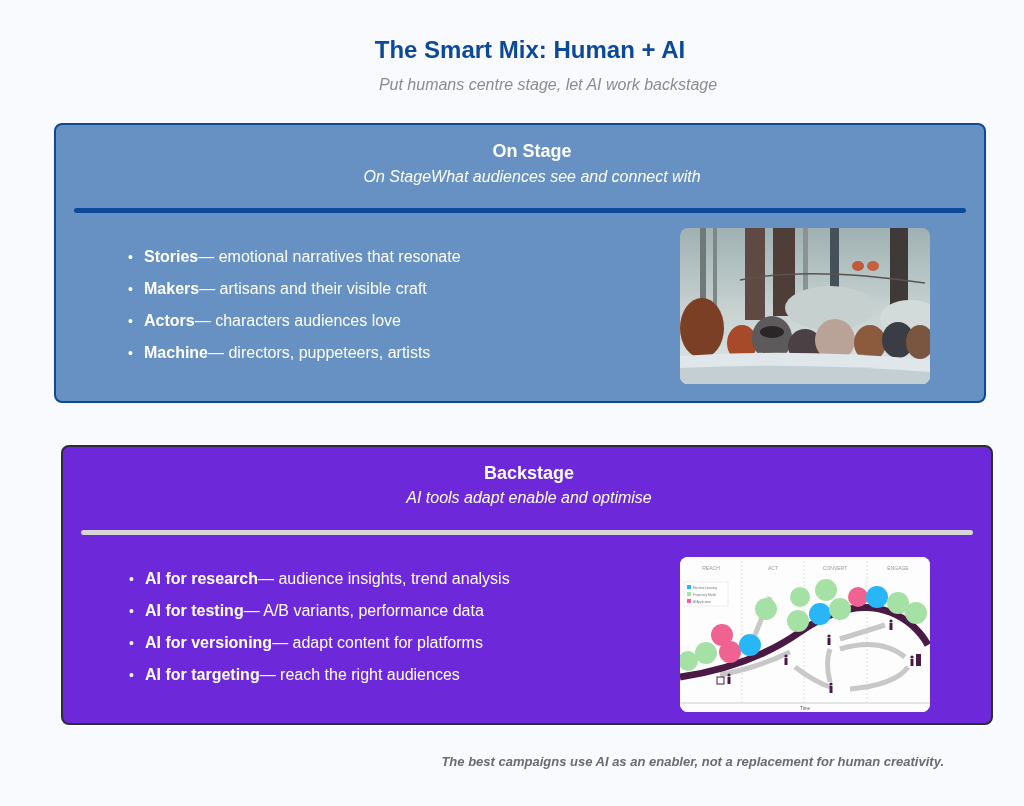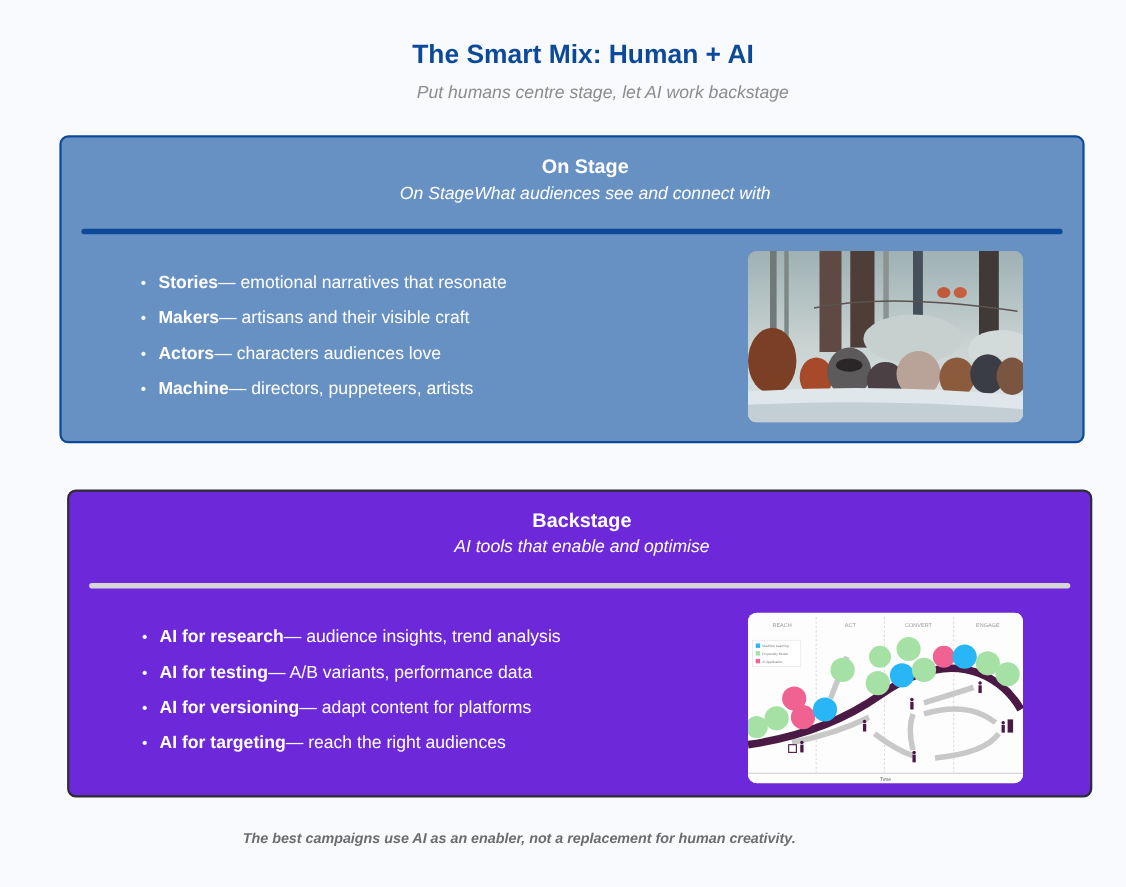--- a/index.html
+++ b/index.html
@@ -52,21 +52,21 @@
   .backstage ul.items { left: 66px; top: 120px; }
   ul.items li { height: 32px; line-height: 24px; white-space: nowrap; }
   ul.items li .bullet { display: inline-block; width: 16px; font-size: 14px; }
   ul.items li b { font-weight: bold; }
   .image-box {
     position: absolute; border-radius: 8px; overflow: hidden;
   }
   .onstage .image-box { left: 624px; top: 103px; width: 250px; height: 156px; }
   .backstage .image-box { left: 617px; top: 110px; width: 250px; height: 155px; background: #fdfdfd; }
   .footer {
-    position: absolute; left: 0; top: 754px; width: 944px; text-align: center;
+    position: absolute; left: 0; top: 754px; width: 944px; text-align: right;
     font-size: 13px; font-style: italic; font-weight: bold; color: #6b6b70;
   }
   svg text { font-family: "Liberation Sans", sans-serif; }
 </style>
 </head>
 <body>
 
 <div class="title">The Smart Mix: Human + AI</div>
 <div class="subtitle">Put humans centre stage, let AI work backstage</div>
 
@@ -118,21 +118,21 @@
       <ellipse cx="240" cy="114" rx="14" ry="17" fill="#7a5540"></ellipse>
 
       <path d="M0 128 Q120 120 250 132 L250 156 L0 156 Z" fill="#dfe7ea"></path>
       <path d="M0 140 Q120 134 250 144 L250 156 L0 156 Z" fill="#c3cfd2"></path>
     </svg>
   </div>
 </section>
 
 <section class="panel backstage">
   <div class="panel-title">Backstage</div>
-  <div class="panel-sub">AI tools that enable and optimise</div>
+  <div class="panel-sub">AI tools adapt enable and optimise</div>
   <div class="rule"></div>
   <ul class="items">
     <li><span class="bullet">•</span><b>AI for research</b><span>— audience insights, trend analysis</span></li>
     <li><span class="bullet">•</span><b>AI for testing</b><span>— A/B variants, performance data</span></li>
     <li><span class="bullet">•</span><b>AI for versioning</b><span>— adapt content for platforms</span></li>
     <li><span class="bullet">•</span><b>AI for targeting</b><span>— reach the right audiences</span></li>
   </ul>
   <div class="image-box">
     <svg width="250" height="155" viewBox="0 0 250 155">
       <rect width="250" height="155" fill="#fdfdfd"></rect>

